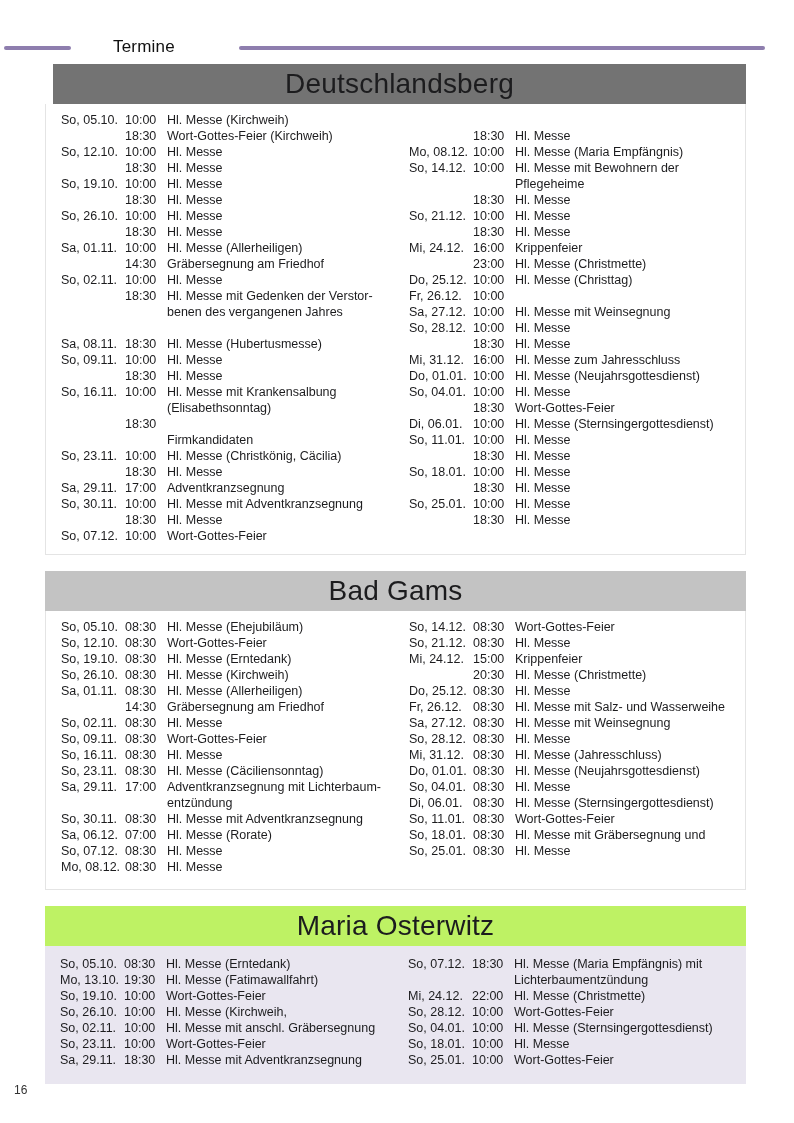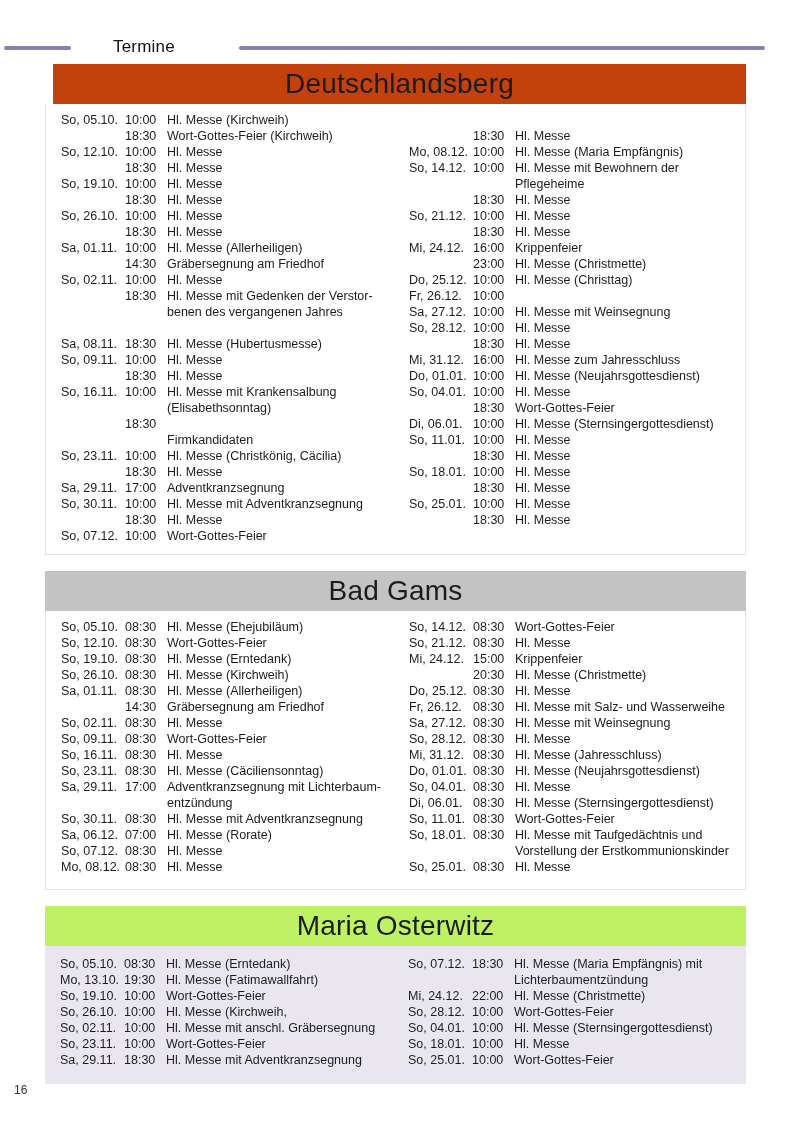--- a/index.html
+++ b/index.html
@@ -49,21 +49,21 @@
 </style>
 </head>
 <body>
 
 <div class="kicker-line left"></div>
 <span class="kicker-text">Termine</span>
 <div class="kicker-line right"></div>
 
 <main class="sections">
     <section class="section section-deutschlandsberg">
-      <div class="banner" style="background: #c2410c; margin-left: 8px;">
+      <div class="banner" style="background: #737373; margin-left: 8px;">
         <span>Deutschlandsberg</span>
       </div>
       <div class="body bordered" style="background: rgb(255, 255, 255);">
         <div class="col col-left">
           <div class="row">
             <div class="row-line">
               <span class="cell-day">So, 05.10.</span>
               <span class="cell-time">10:00</span>
               <span class="cell-text">Hl. Messe (Kirchweih)</span>
             </div>
@@ -623,26 +623,21 @@
             <div class="row-line">
               <span class="cell-day">So, 11.01.</span>
               <span class="cell-time">08:30</span>
               <span class="cell-text">Wort-Gottes-Feier</span>
             </div>
           </div>
           <div class="row">
             <div class="row-line">
               <span class="cell-day">So, 18.01.</span>
               <span class="cell-time">08:30</span>
-              <span class="cell-text">Hl. Messe mit Taufgedächtnis und</span>
-            </div>
-            <div class="row-line">
-              <span class="cell-day"></span>
-              <span class="cell-time"></span>
-              <span class="cell-text">Vorstellung der Erstkommunionskinder</span>
+              <span class="cell-text">Hl. Messe mit Gräbersegnung und</span>
             </div>
           </div>
           <div class="row">
             <div class="row-line">
               <span class="cell-day">So, 25.01.</span>
               <span class="cell-time">08:30</span>
               <span class="cell-text">Hl. Messe</span>
             </div>
           </div>
         </div>

